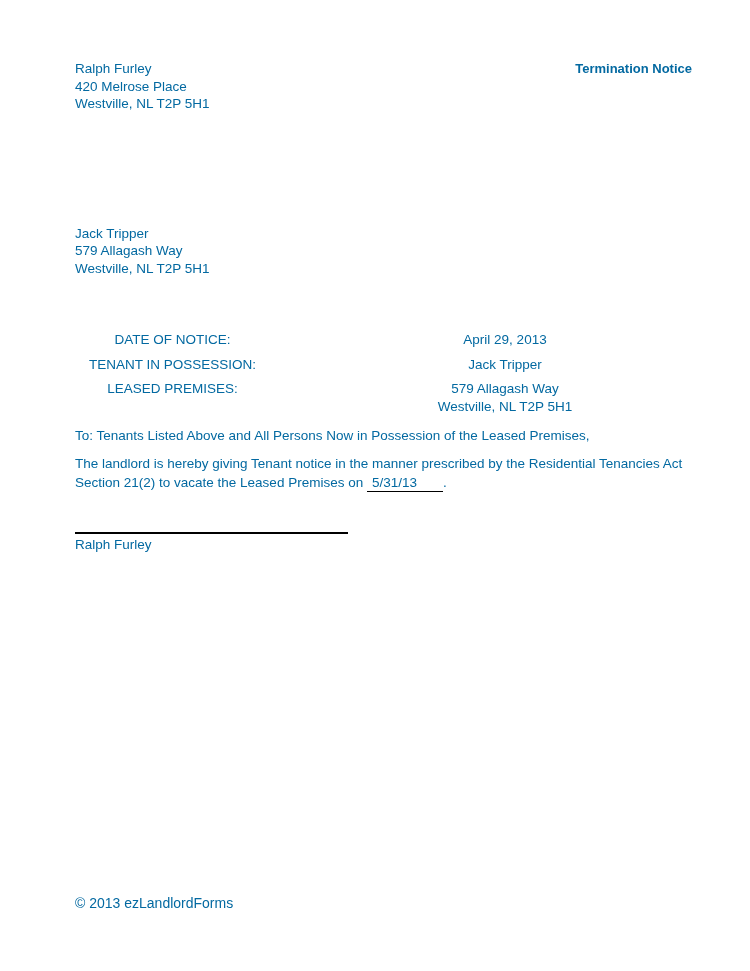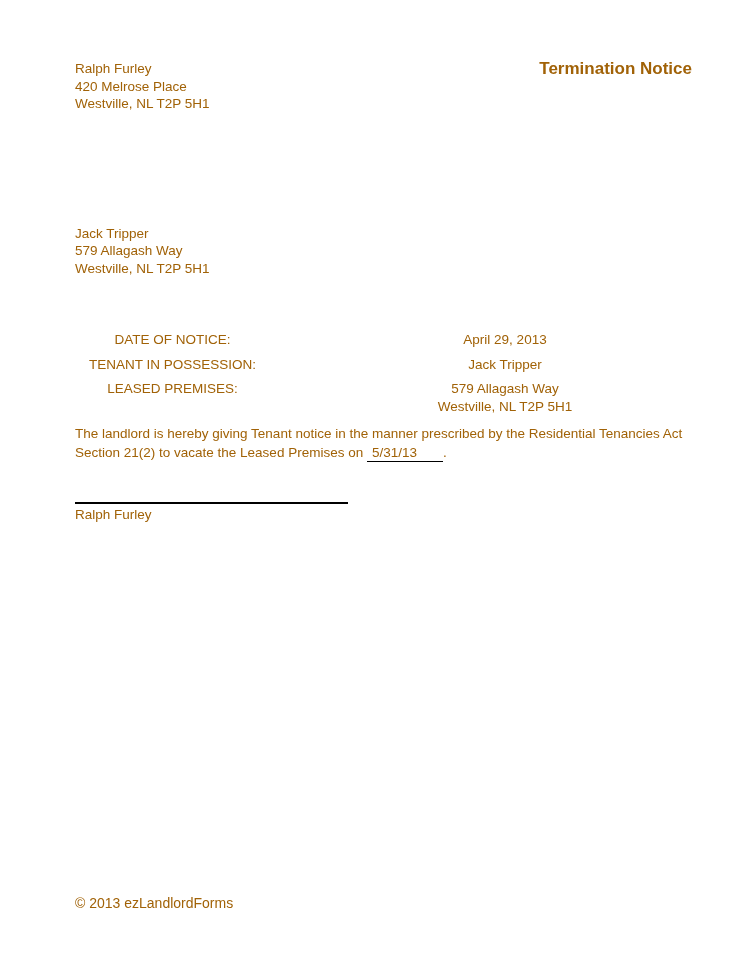--- a/index.html
+++ b/index.html
@@ -5,39 +5,39 @@
   html, body {
     margin: 0;
     padding: 0;
     background: #ffffff;
   }
   .page {
     position: relative;
     width: 740px;
     height: 971px;
     background: #ffffff;
-    color: #a16207;
+    color: #0369a1;
     font-family: "Liberation Sans", "DejaVu Sans", sans-serif;
     font-size: 13.5px;
     line-height: 17.5px;
     overflow: hidden;
   }
   .header {
     display: flex;
     justify-content: space-between;
     align-items: flex-start;
     padding: 60px 48px 0 75px;
   }
   .sender-block div {
     white-space: nowrap;
   }
   .title-block {
     text-align: center;
     font-weight: bold;
-    font-size: 17px;
+    font-size: 13px;
     line-height: 24px;
     margin-top: -3px;
     max-width: 300px;
   }
   .recipient-block {
     margin: 112px 0 0 75px;
   }
   .details {
     margin: 54px 0 0 75px;
   }
@@ -125,20 +125,21 @@
     </div>
     <div class="detail-row">
       <div class="detail-label">LEASED PREMISES:</div>
       <div class="detail-value">
         <div>579 Allagash Way</div>
         <div>Westville, NL T2P 5H1</div>
       </div>
     </div>
   </div>
 
+  <div class="body-text salutation">To: Tenants Listed Above and All Persons Now in Possession of the Leased Premises,</div>
 
   <div class="body-text notice-paragraph">
     <span>The landlord is hereby giving Tenant notice in the manner prescribed by the Residential Tenancies Act Section 21(2) to vacate the Leased Premises on</span>
     <span class="vacate-date">5/31/13</span><span>.</span>
   </div>
 
 
   <div class="signature-area">
     <div class="signature-line"></div>
     <div class="signature-name">Ralph Furley</div>

